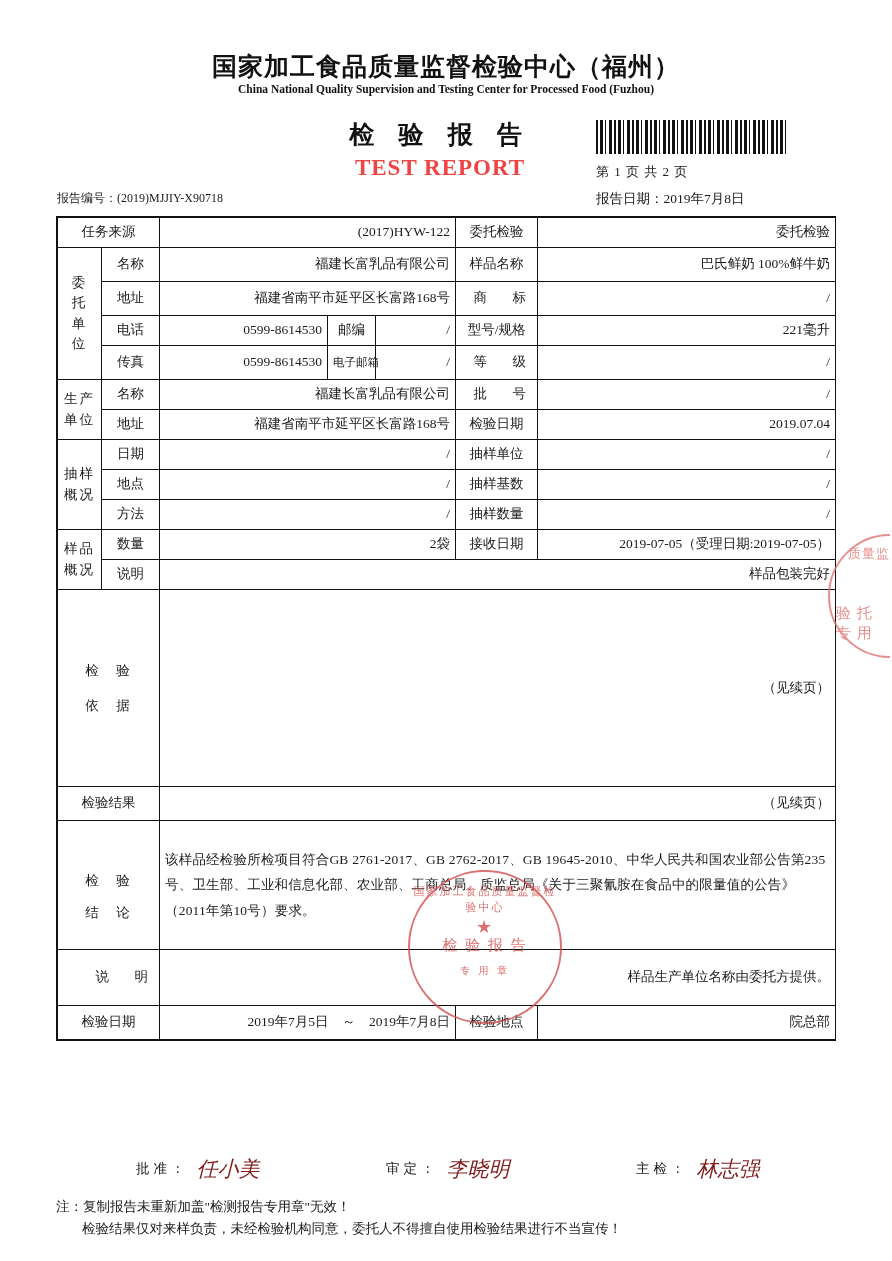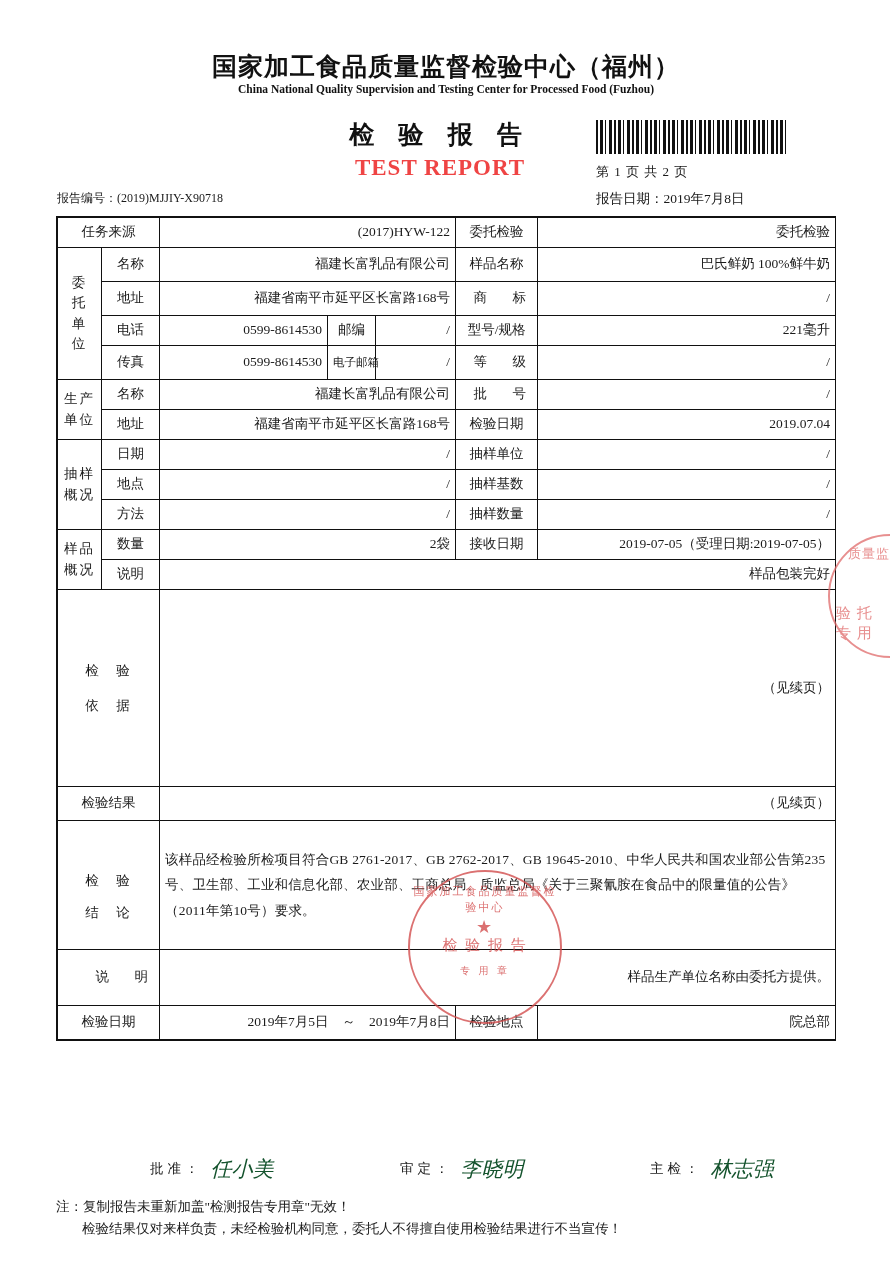--- a/index.html
+++ b/index.html
@@ -177,26 +177,26 @@
     left: 56px;
     top: 1142px;
     width: 780px;
     height: 44px;
     font-size: 13.5px;
   }
   .sig {
     position: absolute;
     top: 10px;
   }
-  .sig .lab { letter-spacing: 4px; margin-left: 14px; }
+  .sig .lab { letter-spacing: 4px; }
   .sig .hand {
     font-family: "Liberation Serif", "DejaVu Serif", serif;
     font-style: italic;
     font-size: 21px;
-    color: #14532d;
+    color: #7f1d1d;
     margin-left: 8px;
     position: relative;
     top: 3px;
   }
   .sig1 { left: 80px; }
   .sig2 { left: 330px; }
   .sig3 { left: 580px; }
 
   
   .notes {

